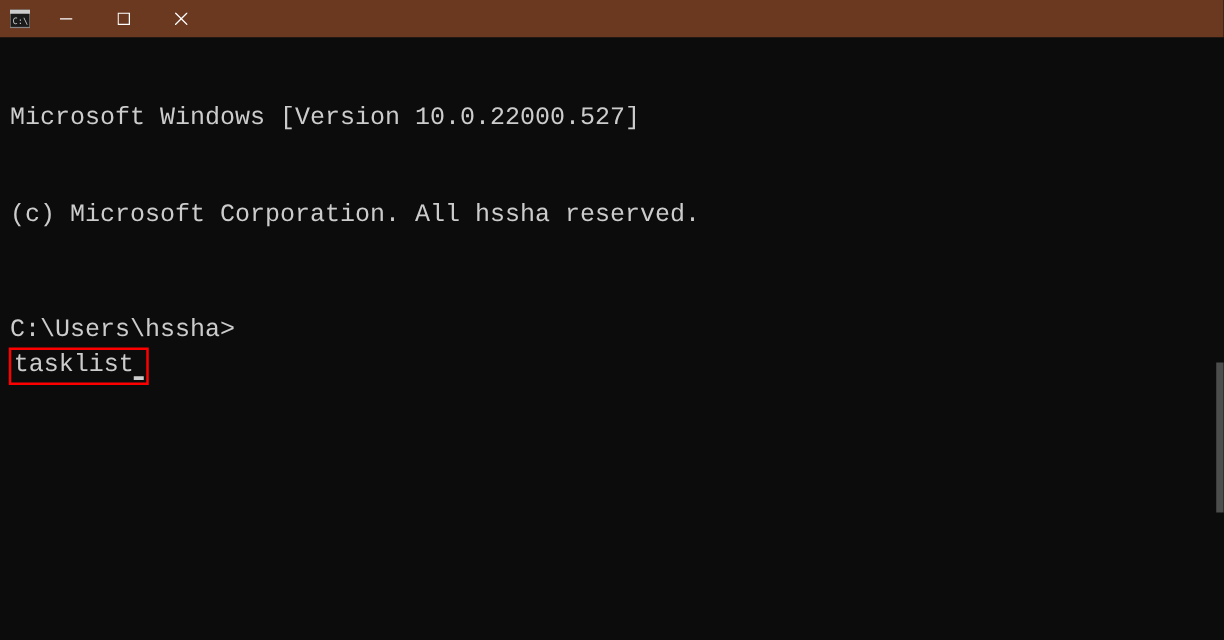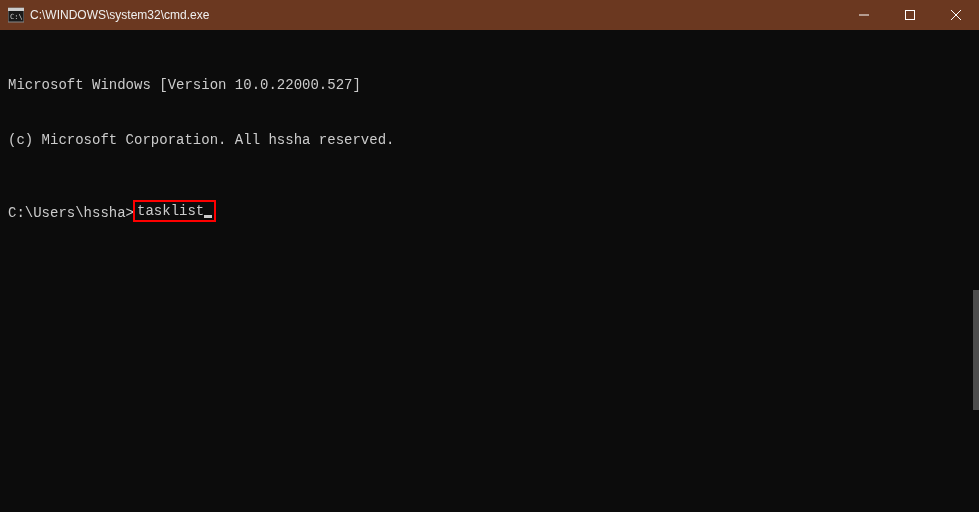--- a/index.html
+++ b/index.html
@@ -57,33 +57,34 @@
       display: flex;
       align-items: center;
       justify-content: center;
       color: #f0f0f0;
       cursor: pointer;
     }
     .terminal-body {
       flex: 1;
       background: #0c0c0c;
       color: #cccccc;
-      padding: 10px 8px;
-      font-size: 14px;
+      padding: 0 8px;
+      font-size: 20px;
       line-height: 1.3;
       white-space: pre;
       position: relative;
     }
     .terminal-line {
       display: block;
     }
     .prompt-line {
       margin-top: 14px;
       display: flex;
-      align-items: flex-end;
+      align-items: flex-start;
+      flex-direction: column;
     }
     .prompt {
       color: #cccccc;
     }
     .command-highlight {
       border: 2px solid #ff0000;
       padding: 0 2px;
       display: inline-flex;
       align-items: center;
       color: #cccccc;
@@ -113,21 +114,20 @@
 
 <div class="window">
   <div class="titlebar">
     <span class="titlebar-icon">
       <svg viewBox="0 0 16 16">
         <rect x="0" y="1" width="16" height="14" fill="#1a1a1a" stroke="#888" stroke-width="1"></rect>
         <rect x="0" y="1" width="16" height="3" fill="#ccc"></rect>
         <text x="2" y="12" font-size="7" fill="#ccc" font-family="monospace">C:\</text>
       </svg>
     </span>
-    <span class="titlebar-title">C:\WINDOWS\system32\cmd.exe</span>
     <div class="window-controls">
       <div class="win-ctrl">
         <svg width="10" height="10" viewBox="0 0 10 10">
             <line x1="0" y1="5" x2="10" y2="5" stroke="#fff" stroke-width="1"></line>
           </svg>
       </div>
       <div class="win-ctrl">
         <svg width="10" height="10" viewBox="0 0 10 10">
             <rect x="0.5" y="0.5" width="9" height="9" fill="none" stroke="#fff" stroke-width="1"></rect>
           </svg>

